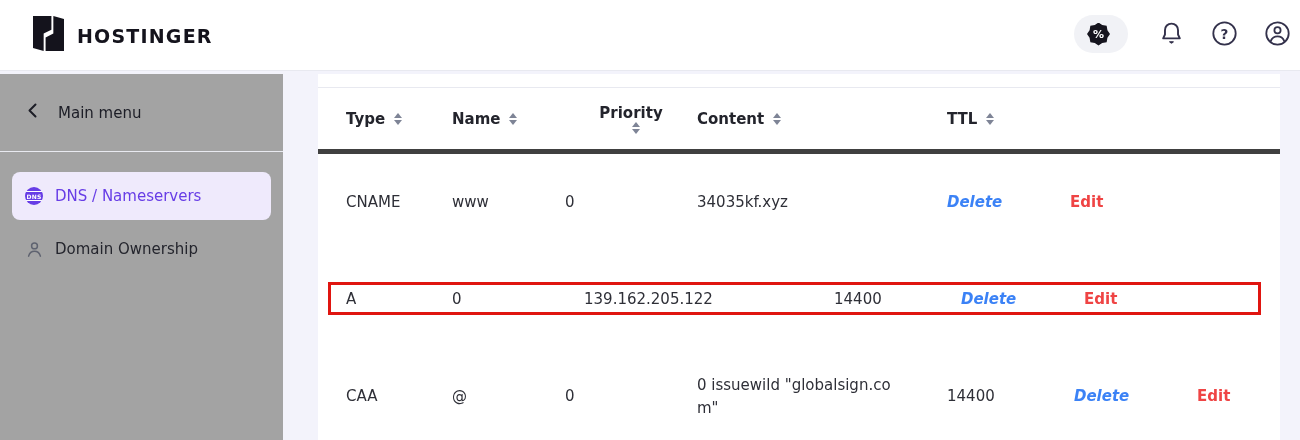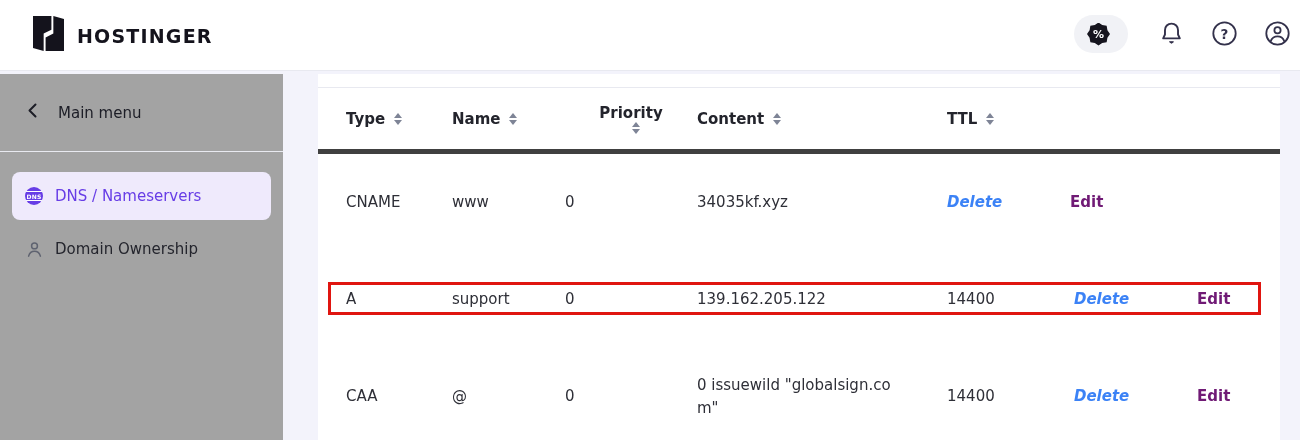--- a/index.html
+++ b/index.html
@@ -80,21 +80,21 @@
   .col-content  { width:250px; }
   .col-ttl      { width:127px; }
   .col-delete   { width:123px; }
   .col-edit     { width:83px;  }
 
   .trow { height:97px; display:flex; align-items:center; padding-left:28px; }
   .td { font-size:15px; color:#2e2f37; line-height:23px; }
   .td-content-inner { display:inline-block; max-width:212px; word-break:break-all; }
   .action-link { font-size:15px; font-weight:700; cursor:pointer; }
   .action-delete { color:#3b82f6;font-style:italic; }
-  .action-edit   { color:#701a75; }
+  .action-edit   { color:#ef4444; }
 
   .highlight-box {
     position:absolute; left:10px; top:208px; width:933px; height:33px;
     border:3px solid #e01510; pointer-events:none;
   }
 </style>
 </head>
 <body>
 
 <header class="topbar">
@@ -211,21 +211,20 @@
     <div class="td col-type">CNAME</div>
     <div class="td col-name">www</div>
     <div class="td col-priority">0</div>
     <div class="td col-content"><span class="td-content-inner">34035kf.xyz</span></div>
     <div class="td col-delete"><span class="action-link action-delete">Delete</span></div>
     <div class="td col-edit"><span class="action-link action-edit">Edit</span></div>
   </div>
 
   <div class="trow">
     <div class="td col-type">A</div>
-    <div class="td col-name">support</div>
     <div class="td col-priority">0</div>
     <div class="td col-content"><span class="td-content-inner">139.162.205.122</span></div>
     <div class="td col-ttl">14400</div>
     <div class="td col-delete"><span class="action-link action-delete">Delete</span></div>
     <div class="td col-edit"><span class="action-link action-edit">Edit</span></div>
   </div>
 
   <div class="trow">
     <div class="td col-type">CAA</div>
     <div class="td col-name">@</div>

